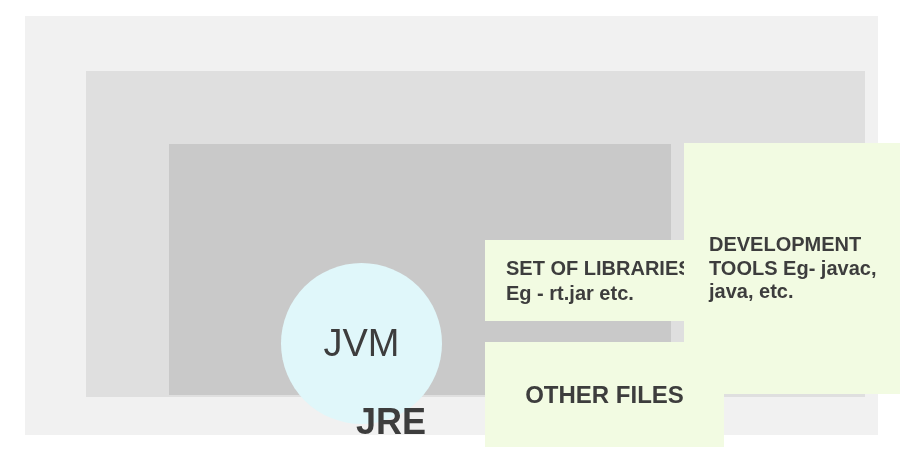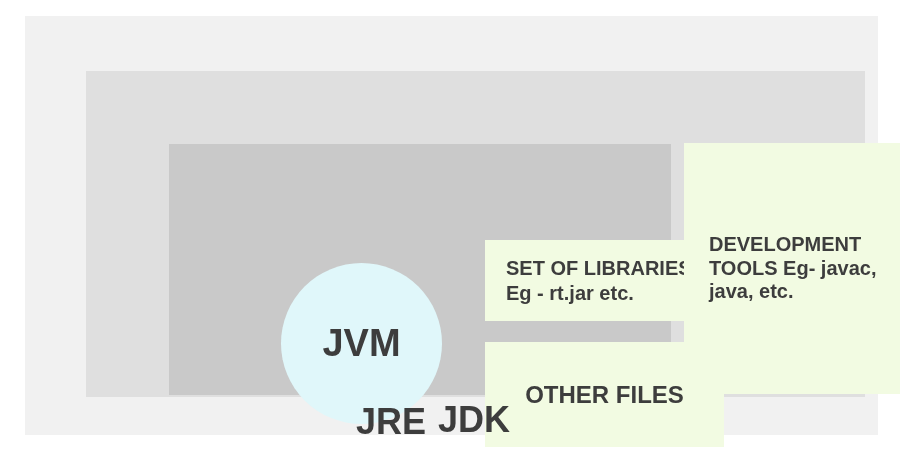--- a/index.html
+++ b/index.html
@@ -36,21 +36,21 @@
     left: 112px; top: 119px;
     width: 161px; height: 161px;
     border-radius: 50%;
     background: var(--jvm-bg, #e0f7fa);
     display: flex;
     align-items: center;
     justify-content: center;
   }
   .jvm-text {
     font-size: 38px;
-    font-weight: bold;
+    font-weight: normal;
     color: var(--text, #3d3d3d);
   }
   .card {
     background: var(--card-bg, #f2fbe2);
     color: var(--text, #3d3d3d);
     font-weight: bold;
     display: flex;
     align-items: center;
     box-sizing: border-box;
   }
@@ -117,17 +117,16 @@
       <div class="abs card dev-card">
         <span>DEVELOPMENT
 TOOLS Eg- javac,
 java, etc.</span>
       </div>
 
       <div class="abs big-label jre-label">JRE</div>
 
     </div>
 
-    <div class="abs big-label jdk-label">JDK</div>
 
   </div>
 
 </div>
 
 </body></html>

